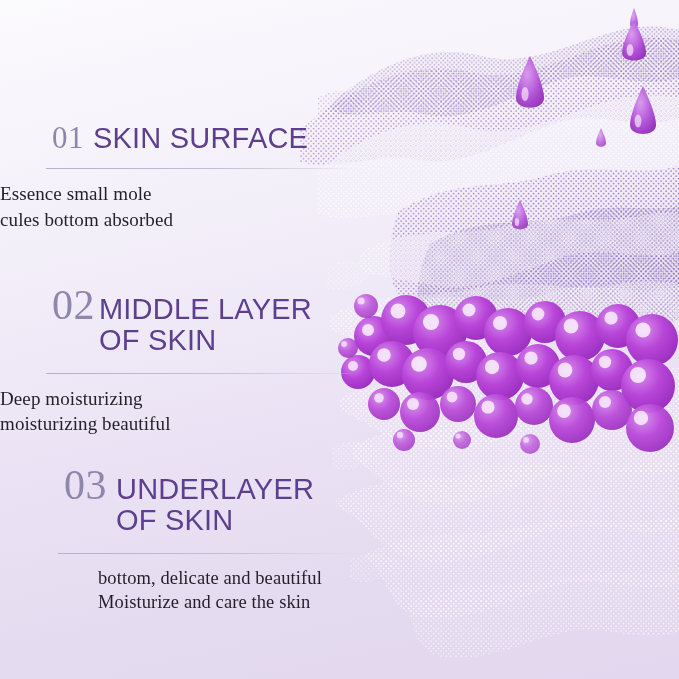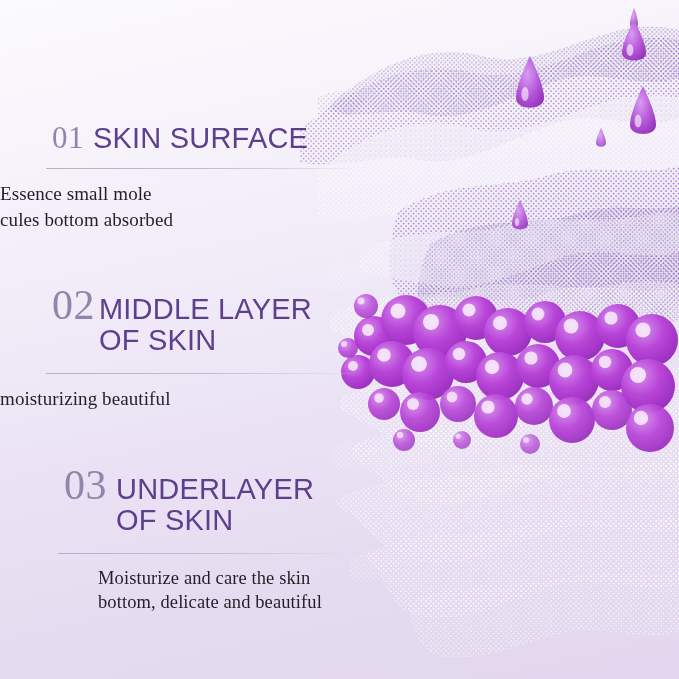--- a/index.html
+++ b/index.html
@@ -309,33 +309,34 @@
     <div class="block b2">
       <div class="head">
         <span class="num">02</span>
         <span class="title">
           <span class="l1">MIDDLE LAYER</span>
           <span class="l2">OF SKIN</span>
         </span>
       </div>
       <div class="rule"></div>
       <div class="body">
+        <span class="l">Deep moisturizing</span>
         <span class="l">moisturizing beautiful</span>
       </div>
     </div>
 
     <div class="block b3">
       <div class="head">
         <span class="num">03</span>
         <span class="title">
           <span class="l1">UNDERLAYER</span>
           <span class="l2">OF SKIN</span>
         </span>
       </div>
       <div class="rule"></div>
       <div class="body">
+        <span class="l">bottom, delicate and beautiful</span>
         <span class="l">Moisturize and care the skin</span>
-        <span class="l">bottom, delicate and beautiful</span>
       </div>
     </div>
 
   </div>
 </div>
 
 </body></html>

